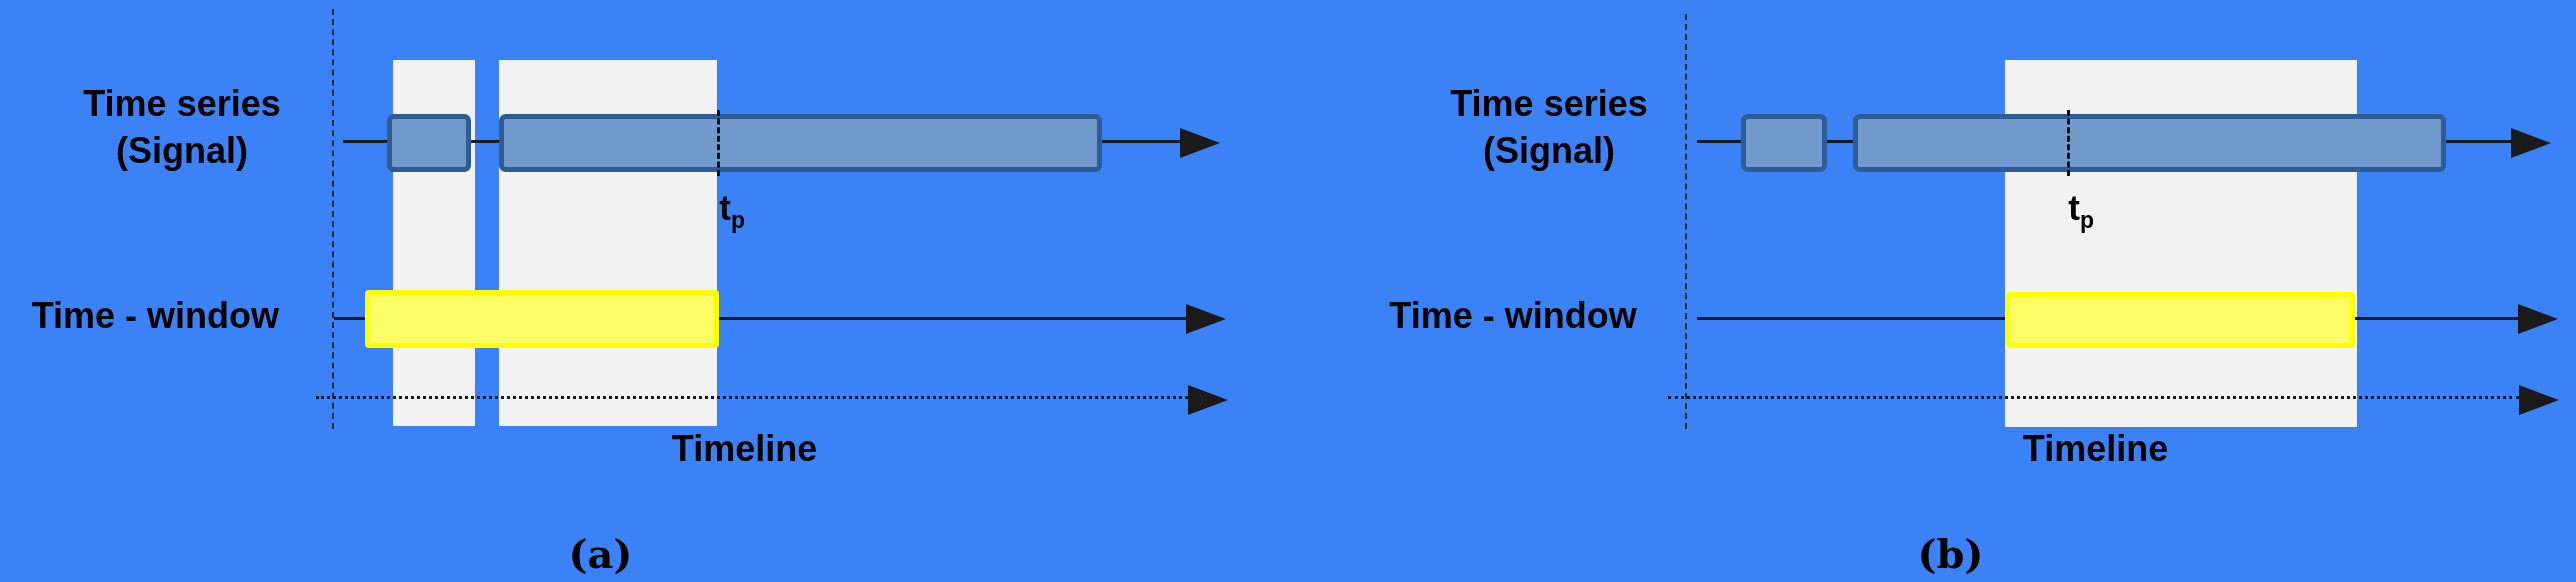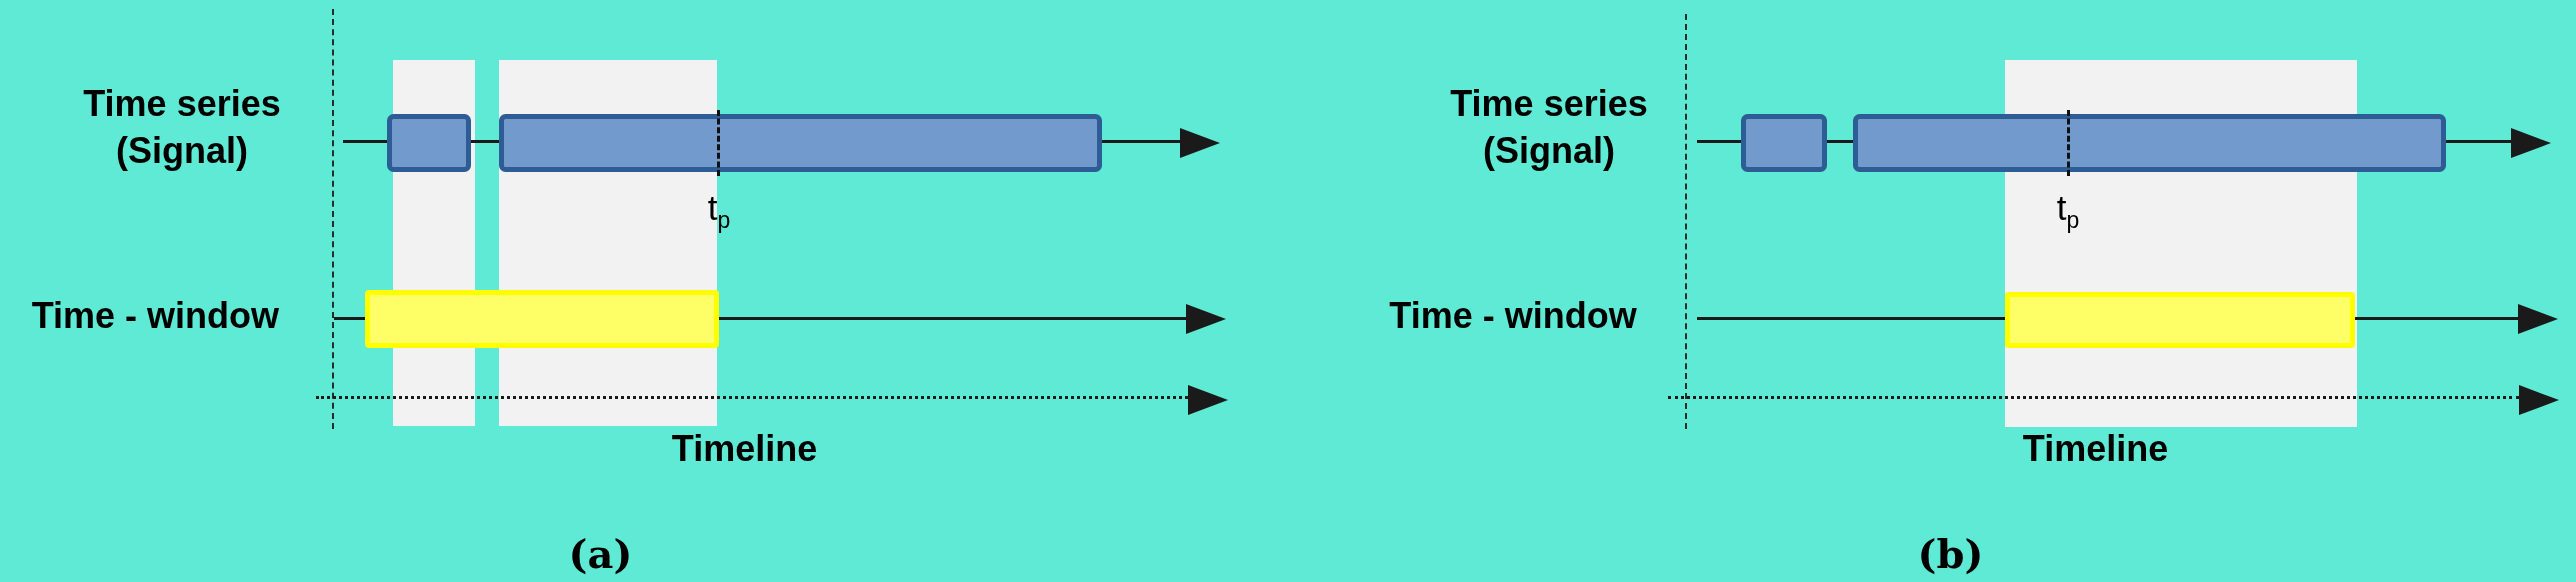--- a/index.html
+++ b/index.html
@@ -1,18 +1,18 @@
 <!DOCTYPE html>
 <html style="--signal-box-fill: #729ACD; --signal-box-border: #2E5D95; --window-box-fill: #FEFF66; --window-box-border: #FFFF00; --highlight-band: #F2F2F2; --line: #1A1A1A; --text: #000000;font-size:10.4px"><head>
 <meta charset="utf-8">
 <style>
   html, body { margin:0; padding:0; background:#ffffff; }
   #figure {
     position:relative; width:2576px; height:582px;
-    background:#5eead4; overflow:hidden;
+    background:#3b82f6; overflow:hidden;
     font-family:"Liberation Sans", sans-serif;
   }
   .panel { position:absolute; top:0; height:582px; width:1288px; }
 
   
   .band { position:absolute; background:var(--highlight-band,#f2f2f2); z-index:0; }
 
   
   .hline { position:absolute; height:2.6px; background:var(--line,#1a1a1a); z-index:1; }
 
@@ -50,21 +50,21 @@
   }
 
   
   .lbl {
     position:absolute; z-index:4; color:var(--text,#000);
     font-weight:bold; font-size:36px; line-height:47px;
     text-align:center; white-space:nowrap;
   }
   .tp {
     position:absolute; z-index:4; color:var(--text,#000);
-    font-weight:normal; font-size:35px; line-height:35px; text-align:center;
+    font-weight:bold; font-size:35px; line-height:35px; text-align:right;
   }
   .tp sub { font-size:23px; }
   .cap {
     position:absolute; z-index:4; color:var(--text,#000);
     font-family:"DejaVu Serif", serif;
     font-weight:bold; font-size:40px; line-height:56px; text-align:center;
   }
 </style>
 </head>
 <body>

